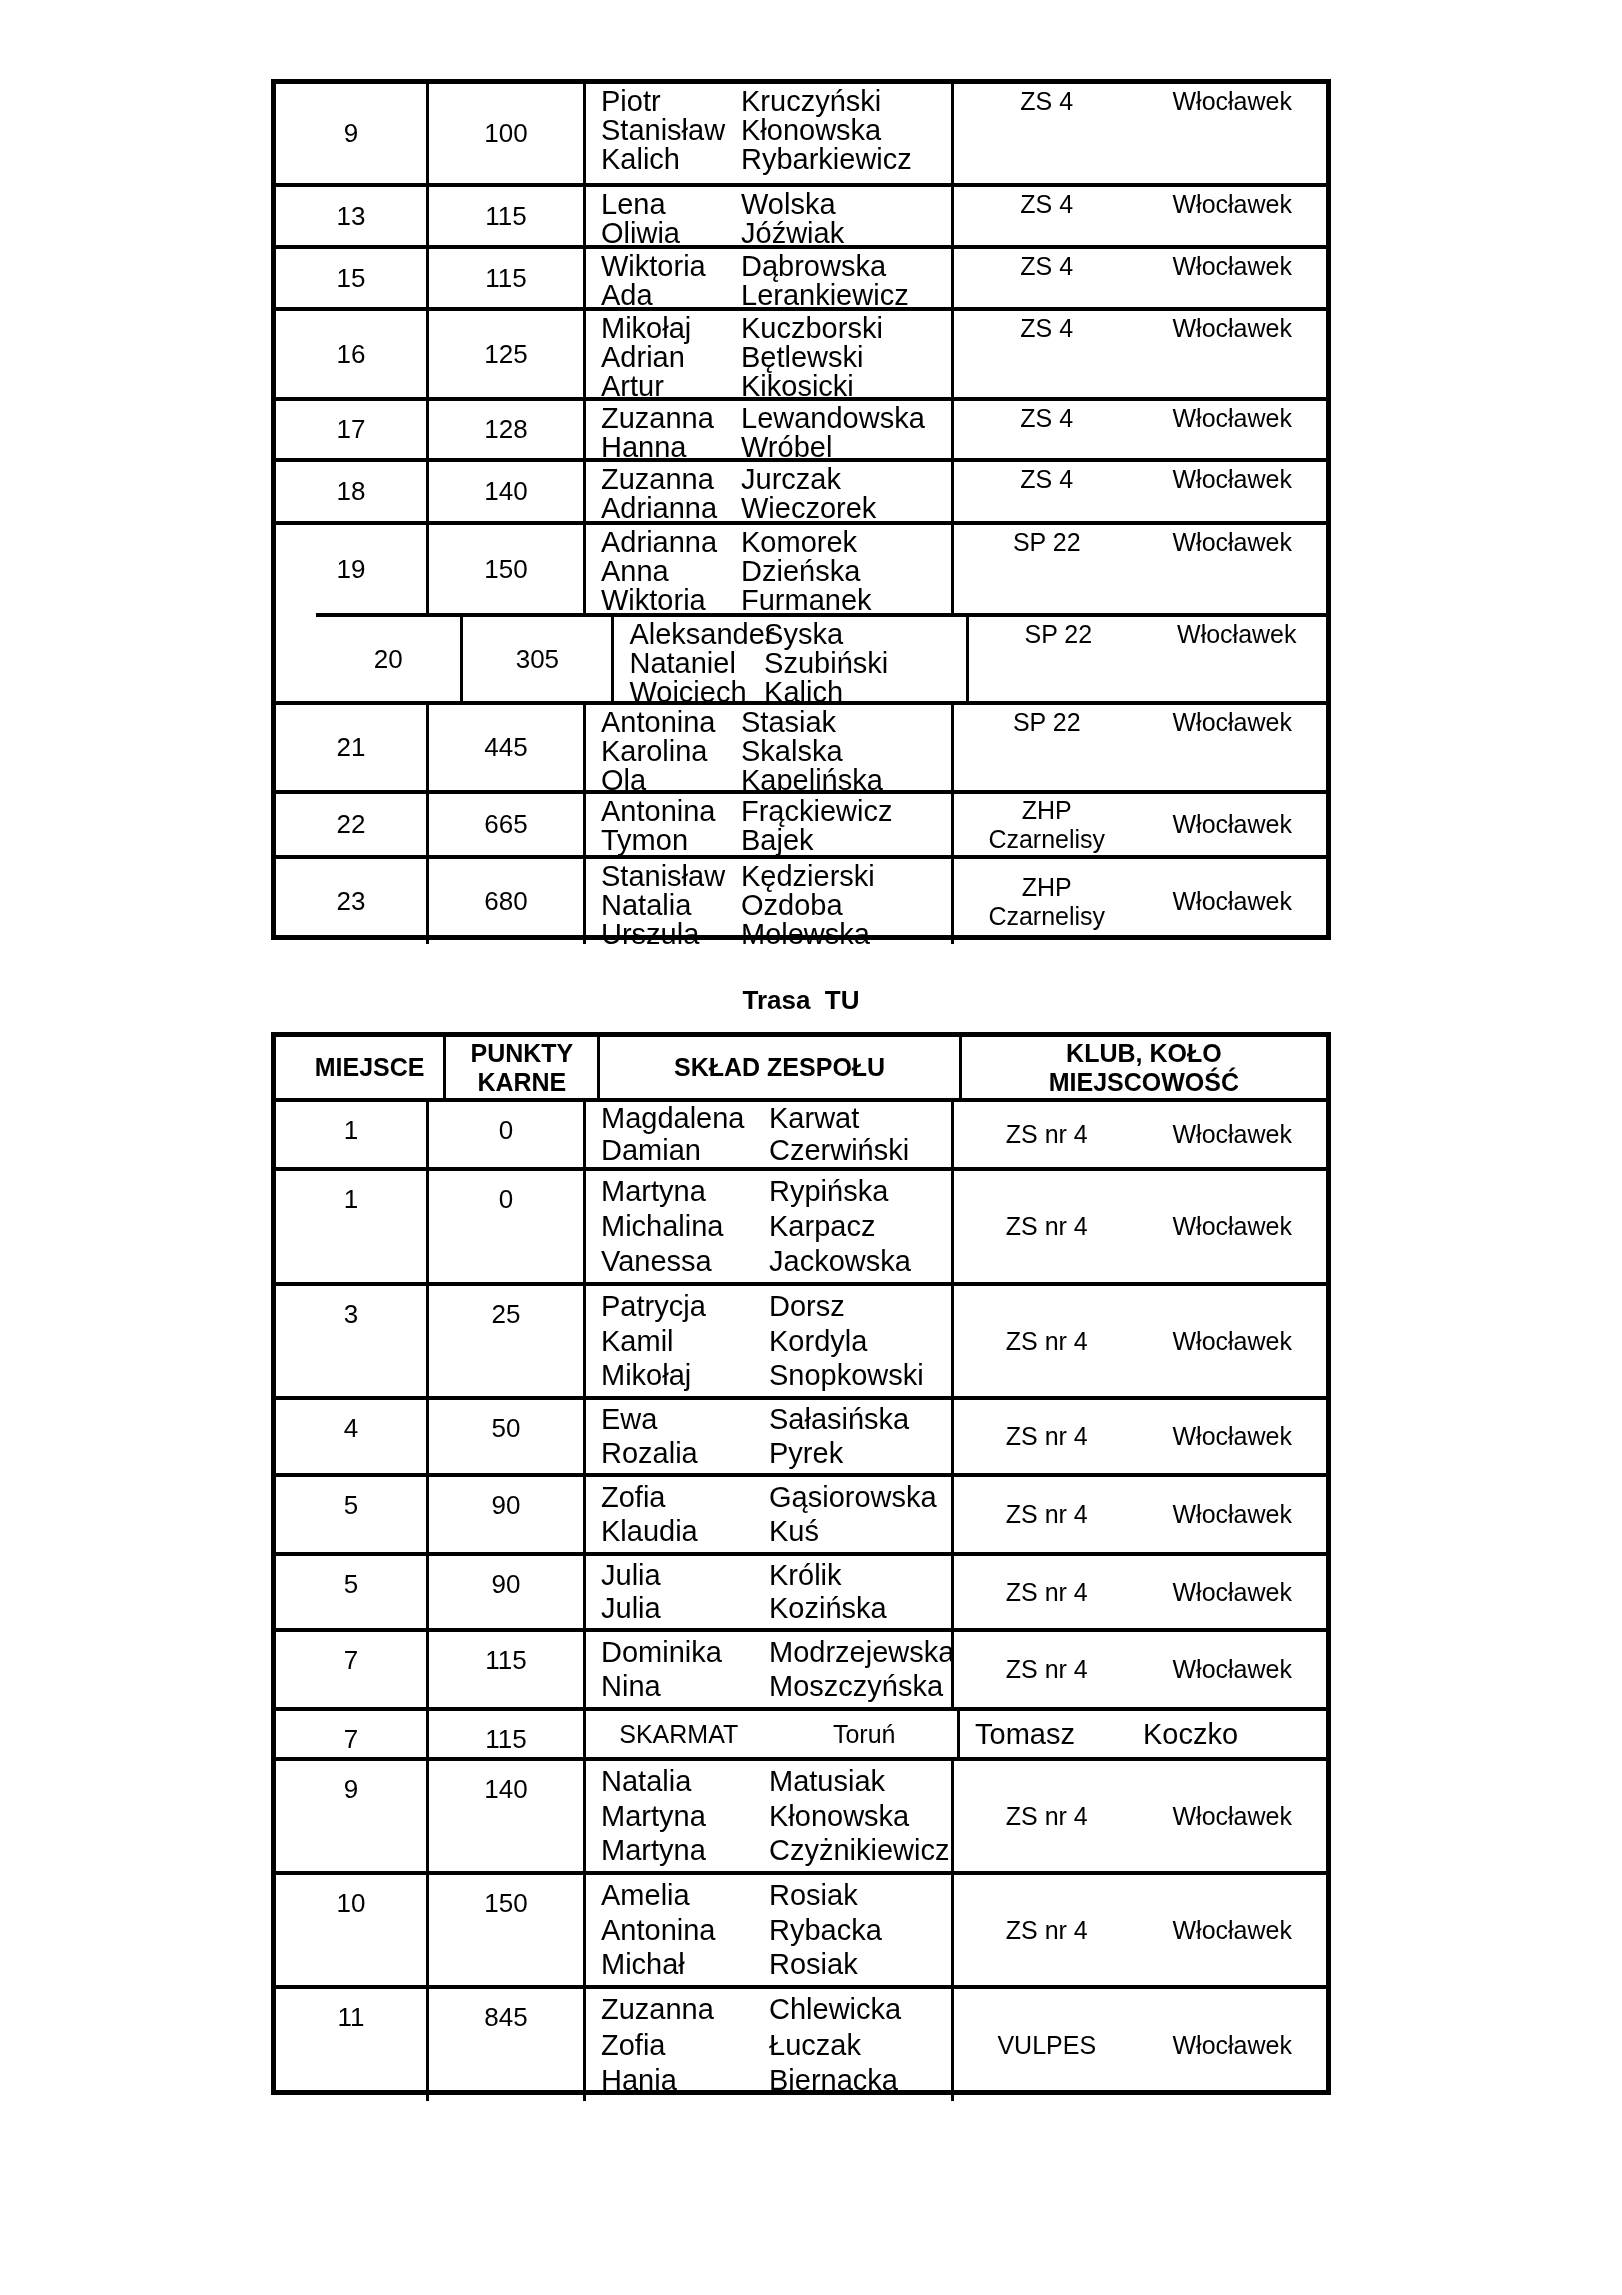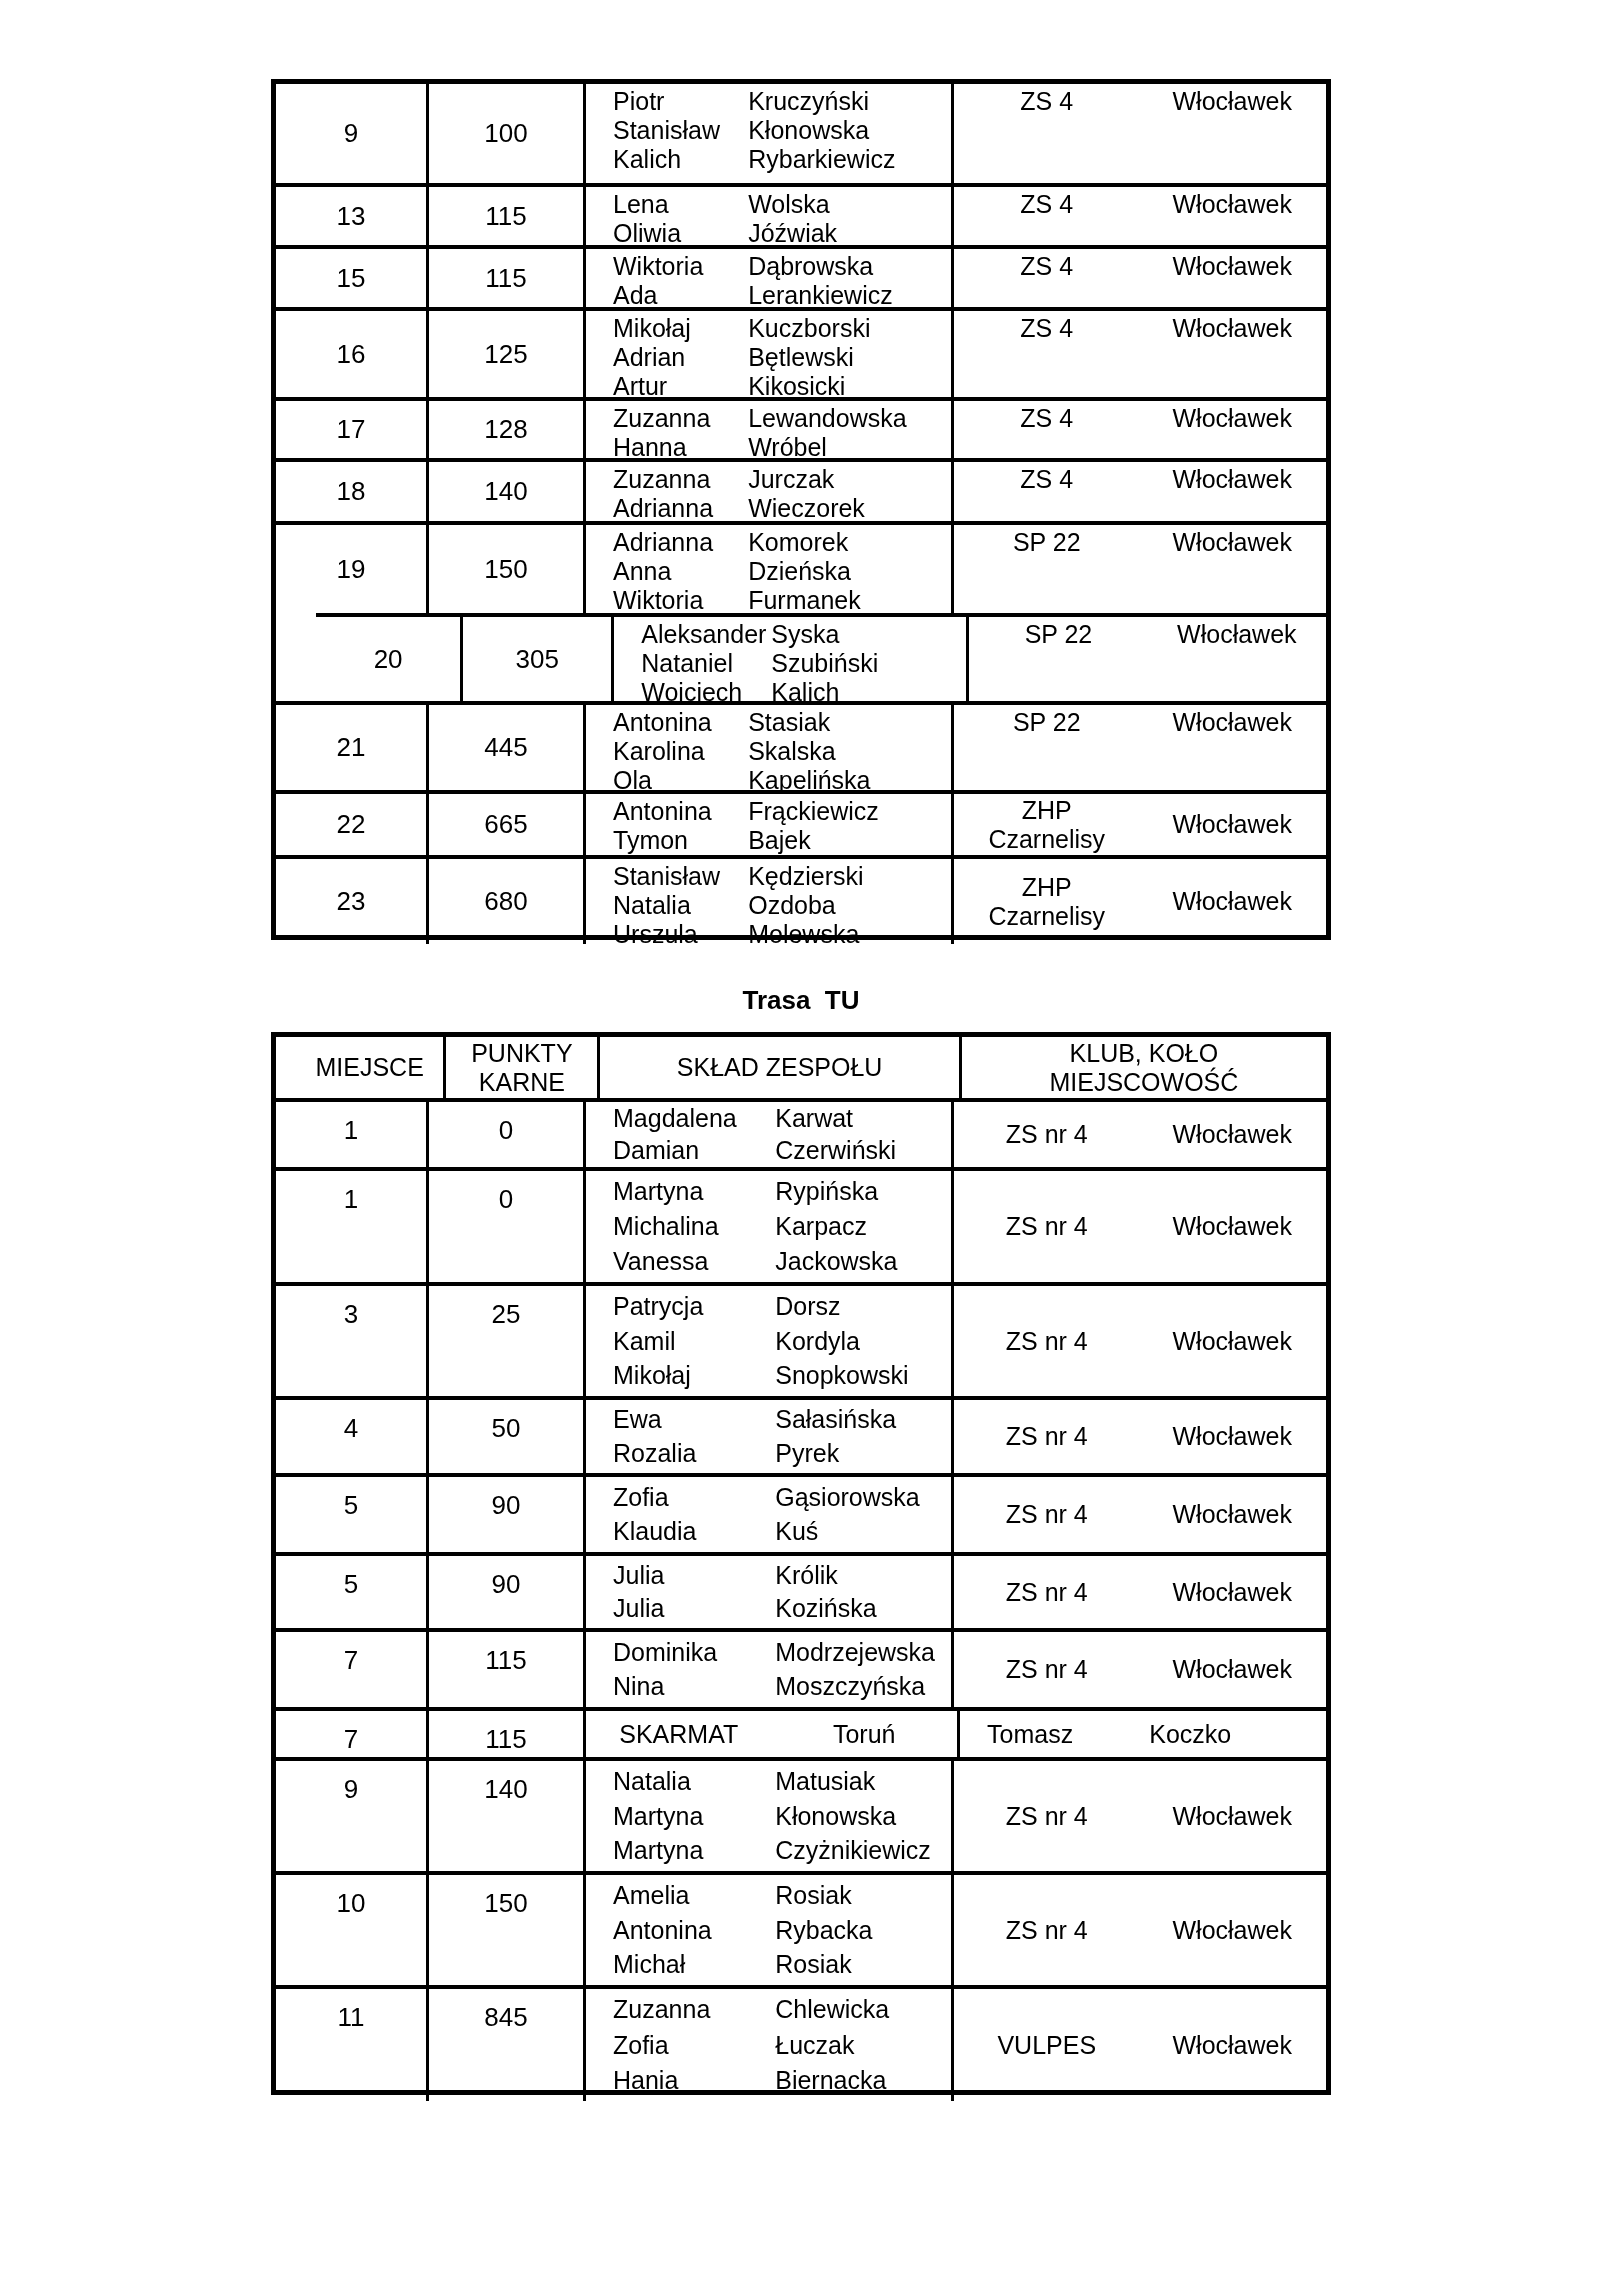--- a/index.html
+++ b/index.html
@@ -31,34 +31,34 @@
 
   .c-place  { width:150px; }
   .c-points { width:157px; }
   .c-team   { width:368px; }
   .c-club   { width:374px; }
 
   .num { font-size:26px; display:flex; justify-content:center; }
   .t1 .num { align-items:center; }
   .t2 .num { align-items:flex-start; padding-top:13px; }
 
-  .c-team { display:flex; flex-direction:column; padding-left:27px; font-size:25px; }
+  .c-team { display:flex; flex-direction:column; padding-left:15px; font-size:29px; }
   .t1 .c-team { padding-top:3.3px; }
   .t2 .c-team { justify-content:space-evenly; }
   .member { display:flex; line-height:29px; flex:none; }
   .member .fn { width:40%; flex:none; }
   .t2 .member .fn { width:48%; }
 
   .c-club { display:flex; font-size:25px; }
   .club-half { width:50%; text-align:center; white-space:pre-line; line-height:29px; }
   .t1 .c-club { align-items:flex-start; padding-top:3.3px; }
   .t1 .c-club.multiline { padding-top:0; align-items:center; }
   .t2 .c-club { align-items:center; }
 
-  .header-row { font-weight:normal;padding-left:20px; }
+  .header-row { font-weight:bold;padding-left:20px; }
   .header-row .cell {
     display:flex; align-items:center; justify-content:center;
     text-align:center; white-space:pre-line;
     font-size:25px; line-height:29px;
   }
 
   .section-title {
     position:absolute;
     left:271px; width:1060px; top:985px;
     text-align:center;

